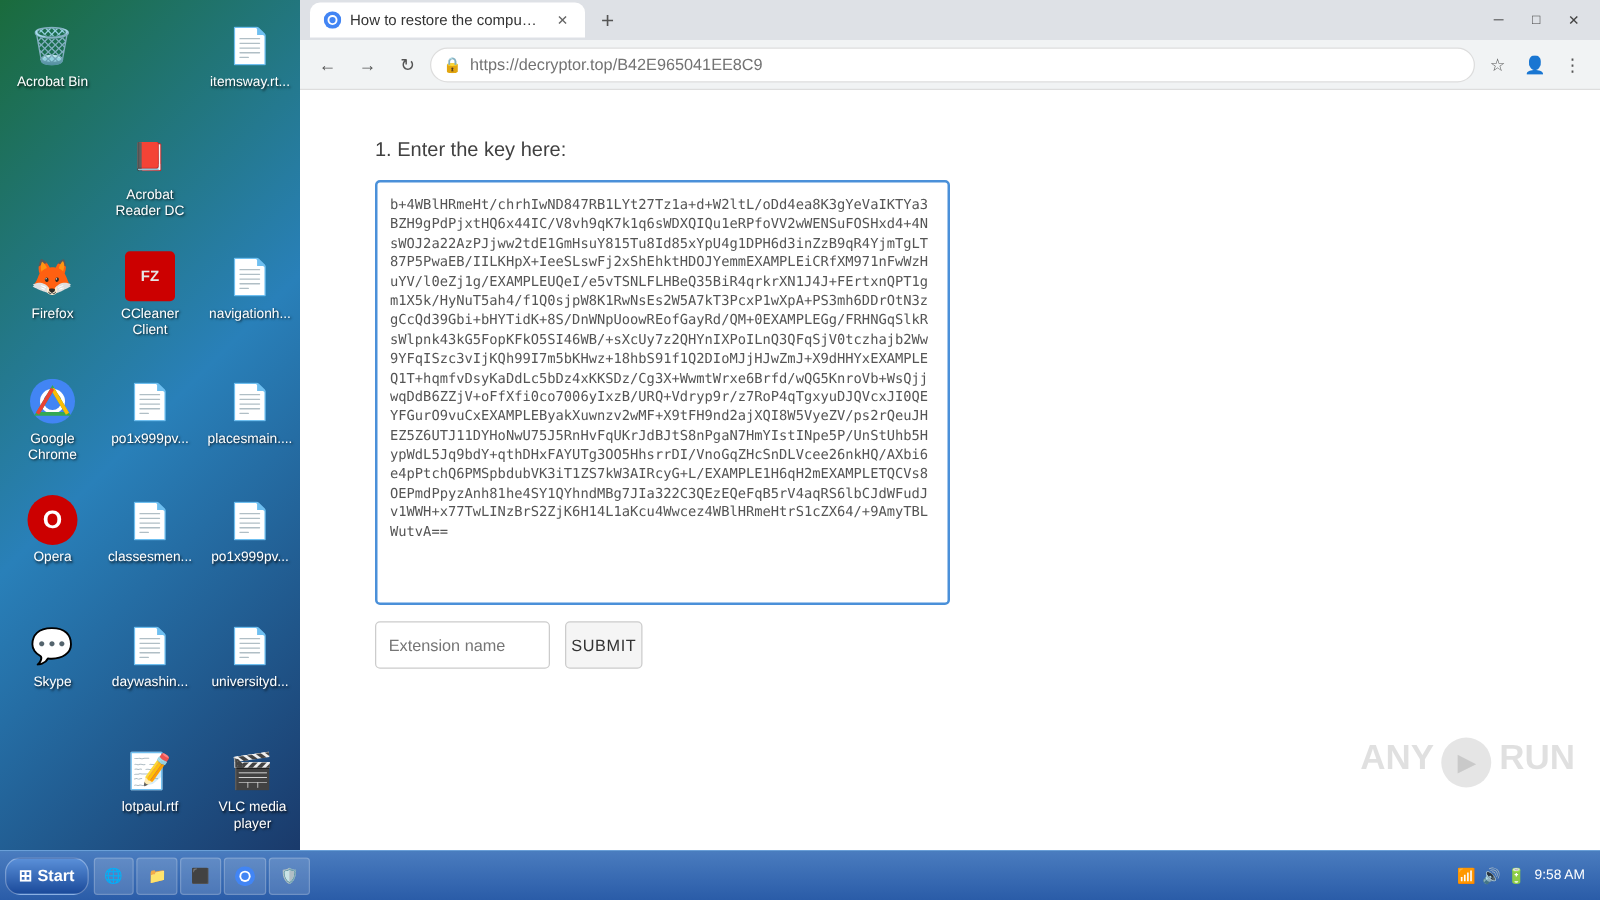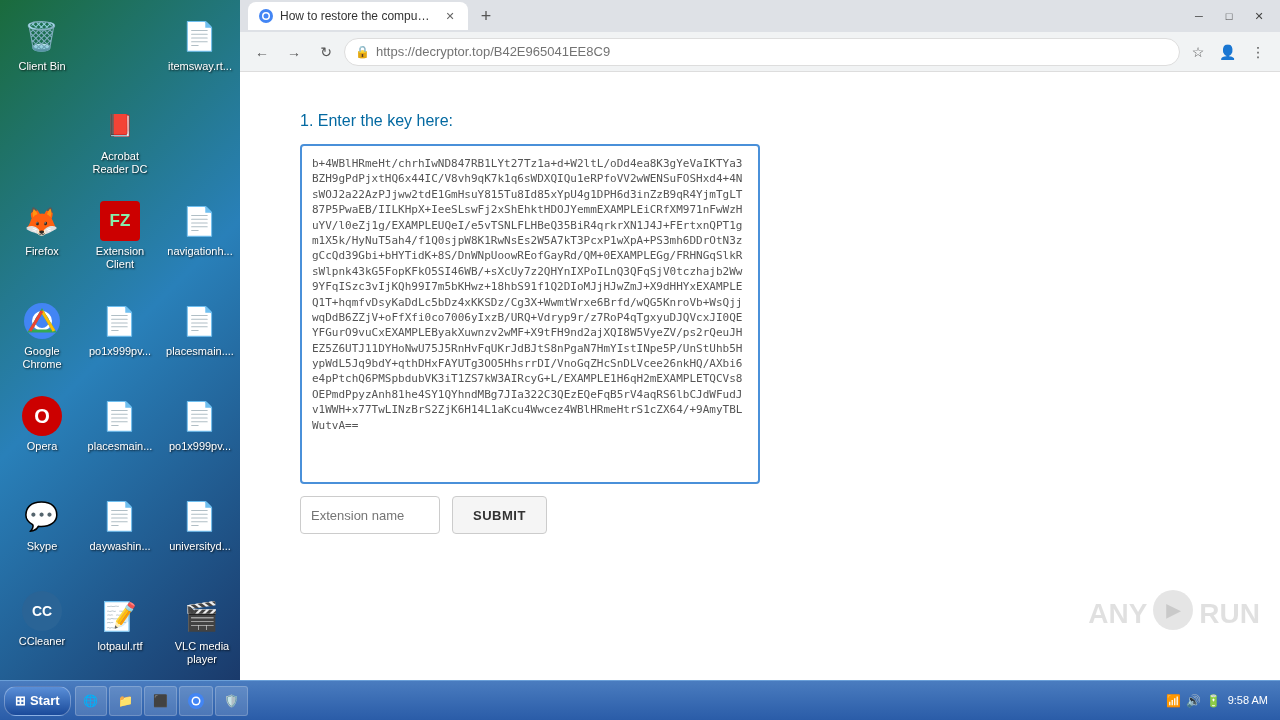--- a/index.html
+++ b/index.html
@@ -173,21 +173,21 @@
     
     .page-content {
       flex: 1;
       background: white;
       overflow-y: auto;
       padding: 40px 60px;
     }
 
     .step-title {
       font-size: 16px;
-      color: #0369a1;
+      color: #404040;
       margin-bottom: 14px;
     }
 
     .key-textarea {
       width: 460px;
       height: 340px;
       border: 2px solid #4a90d9;
       border-radius: 4px;
       padding: 10px;
       font-family: monospace;
@@ -211,41 +211,41 @@
       height: 38px;
       border: 1px solid #ccc;
       border-radius: 4px;
       padding: 0 10px;
       font-size: 13px;
       color: #aaa;
     }
 
     .submit-btn {
       height: 38px;
-      padding: 0 20px;
+      padding: 0 4px;
       background: #f5f5f5;
       border: 1px solid #ccc;
       border-radius: 4px;
       font-size: 13px;
-      font-weight: bold;
+      font-weight: normal;
       color: #333;
       cursor: pointer;
       letter-spacing: 0.5px;
     }
 
     
     .anyrun-watermark {
       position: absolute;
       bottom: 50px;
       right: 20px;
       color: rgba(0,0,0,0.12);
       font-size: 28px;
       font-weight: bold;
       display: flex;
-      align-items: flex-end;
+      align-items: flex-start;
       gap: 6px;
       pointer-events: none;
     }
     .anyrun-watermark .play-icon {
       width: 40px;
       height: 40px;
       background: rgba(0,0,0,0.1);
       border-radius: 50%;
       display: flex;
       align-items: center;
@@ -327,37 +327,37 @@
       line-height: 1.4;
     }
   </style>
 </head>
 <body>
 
 <div class="desktop">
 
   <div class="desktop-icon" style="top:10px;left:2px">
     <div class="icon-img">🗑️</div>
-    <div class="icon-label">Client Bin</div>
+    <div class="icon-label">Acrobat Bin</div>
   </div>
   <div class="desktop-icon" style="top:100px;left:80px">
     <div class="icon-img" style="font-size:22px">📕</div>
     <div class="icon-label">Acrobat Reader DC</div>
   </div>
   <div class="desktop-icon" style="top:10px;left:160px">
     <div class="icon-img">📄</div>
     <div class="icon-label">itemsway.rt...</div>
   </div>
   <div class="desktop-icon" style="top:195px;left:2px">
     <div class="icon-img">🦊</div>
     <div class="icon-label">Firefox</div>
   </div>
   <div class="desktop-icon" style="top:195px;left:80px">
-    <div class="icon-img" style="background:#cc0000;color:#86efac;border-radius:4px;font-size:17px;font-weight:bold;">FZ</div>
-    <div class="icon-label">Extension Client</div>
+    <div class="icon-img" style="background:#cc0000;color:#e5e5e5;border-radius:4px;font-size:12px;font-weight:bold;">FZ</div>
+    <div class="icon-label">CCleaner Client</div>
   </div>
   <div class="desktop-icon" style="top:195px;left:160px">
     <div class="icon-img">📄</div>
     <div class="icon-label">navigationh...</div>
   </div>
   <div class="desktop-icon" style="top:295px;left:2px">
     <div class="icon-img">
       <svg width="36" height="36" viewBox="0 0 36 36">
         <circle cx="18" cy="18" r="18" fill="#4285F4"></circle>
         <circle cx="18" cy="18" r="10" fill="white"></circle>
@@ -376,41 +376,37 @@
   <div class="desktop-icon" style="top:295px;left:160px">
     <div class="icon-img">📄</div>
     <div class="icon-label">placesmain....</div>
   </div>
   <div class="desktop-icon" style="top:390px;left:2px">
     <div class="icon-img" style="background:#cc0000;color:white;border-radius:50%;font-size:20px;font-weight:bold;">O</div>
     <div class="icon-label">Opera</div>
   </div>
   <div class="desktop-icon" style="top:390px;left:80px">
     <div class="icon-img">📄</div>
-    <div class="icon-label">placesmain...</div>
+    <div class="icon-label">classesmen...</div>
   </div>
   <div class="desktop-icon" style="top:390px;left:160px">
     <div class="icon-img">📄</div>
     <div class="icon-label">po1x999pv...</div>
   </div>
   <div class="desktop-icon" style="top:490px;left:2px">
     <div class="icon-img">💬</div>
     <div class="icon-label">Skype</div>
   </div>
   <div class="desktop-icon" style="top:490px;left:80px">
     <div class="icon-img">📄</div>
     <div class="icon-label">daywashin...</div>
   </div>
   <div class="desktop-icon" style="top:490px;left:160px">
     <div class="icon-img">📄</div>
     <div class="icon-label">universityd...</div>
-  </div>
-  <div class="desktop-icon" style="top:585px;left:2px">
-    <div class="icon-img" style="background:#2a6496;color:white;border-radius:50%;font-size:14px;font-weight:bold;">CC</div>
-    <div class="icon-label">CCleaner</div>
   </div>
   <div class="desktop-icon" style="top:590px;left:80px">
     <div class="icon-img">📝</div>
     <div class="icon-label">lotpaul.rtf</div>
   </div>
   <div class="desktop-icon" style="top:590px;left:162px">
     <div class="icon-img">🎬</div>
     <div class="icon-label">VLC media player</div>
   </div>
 </div>

